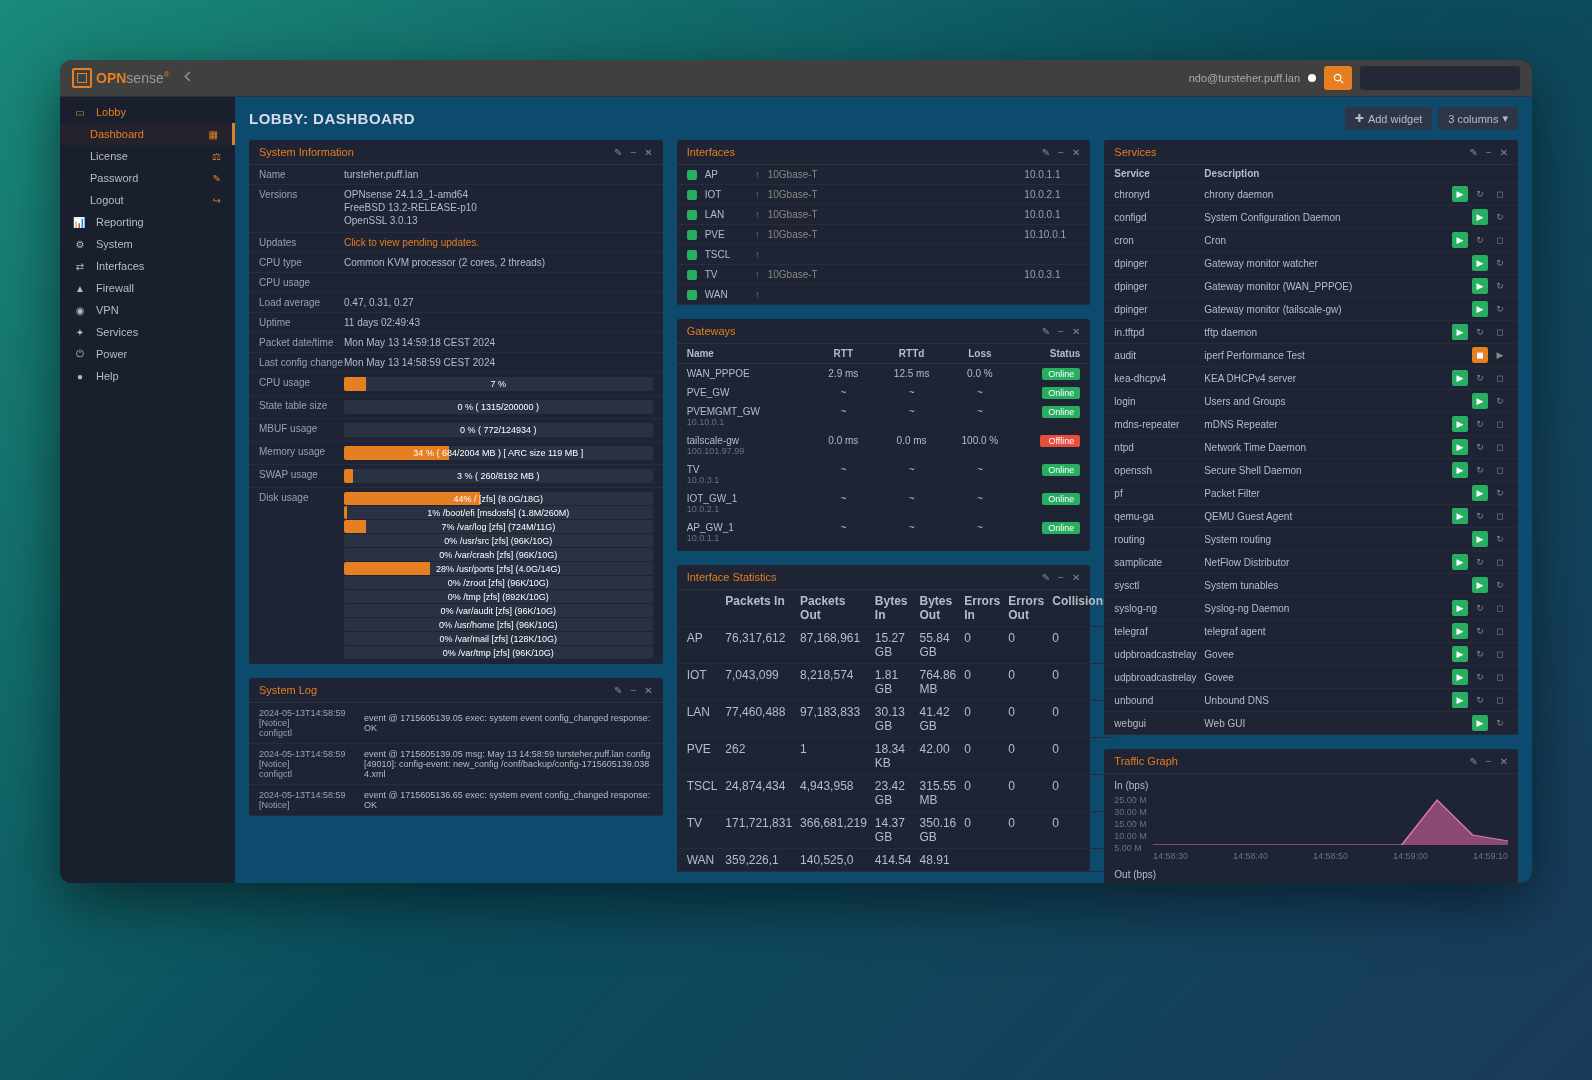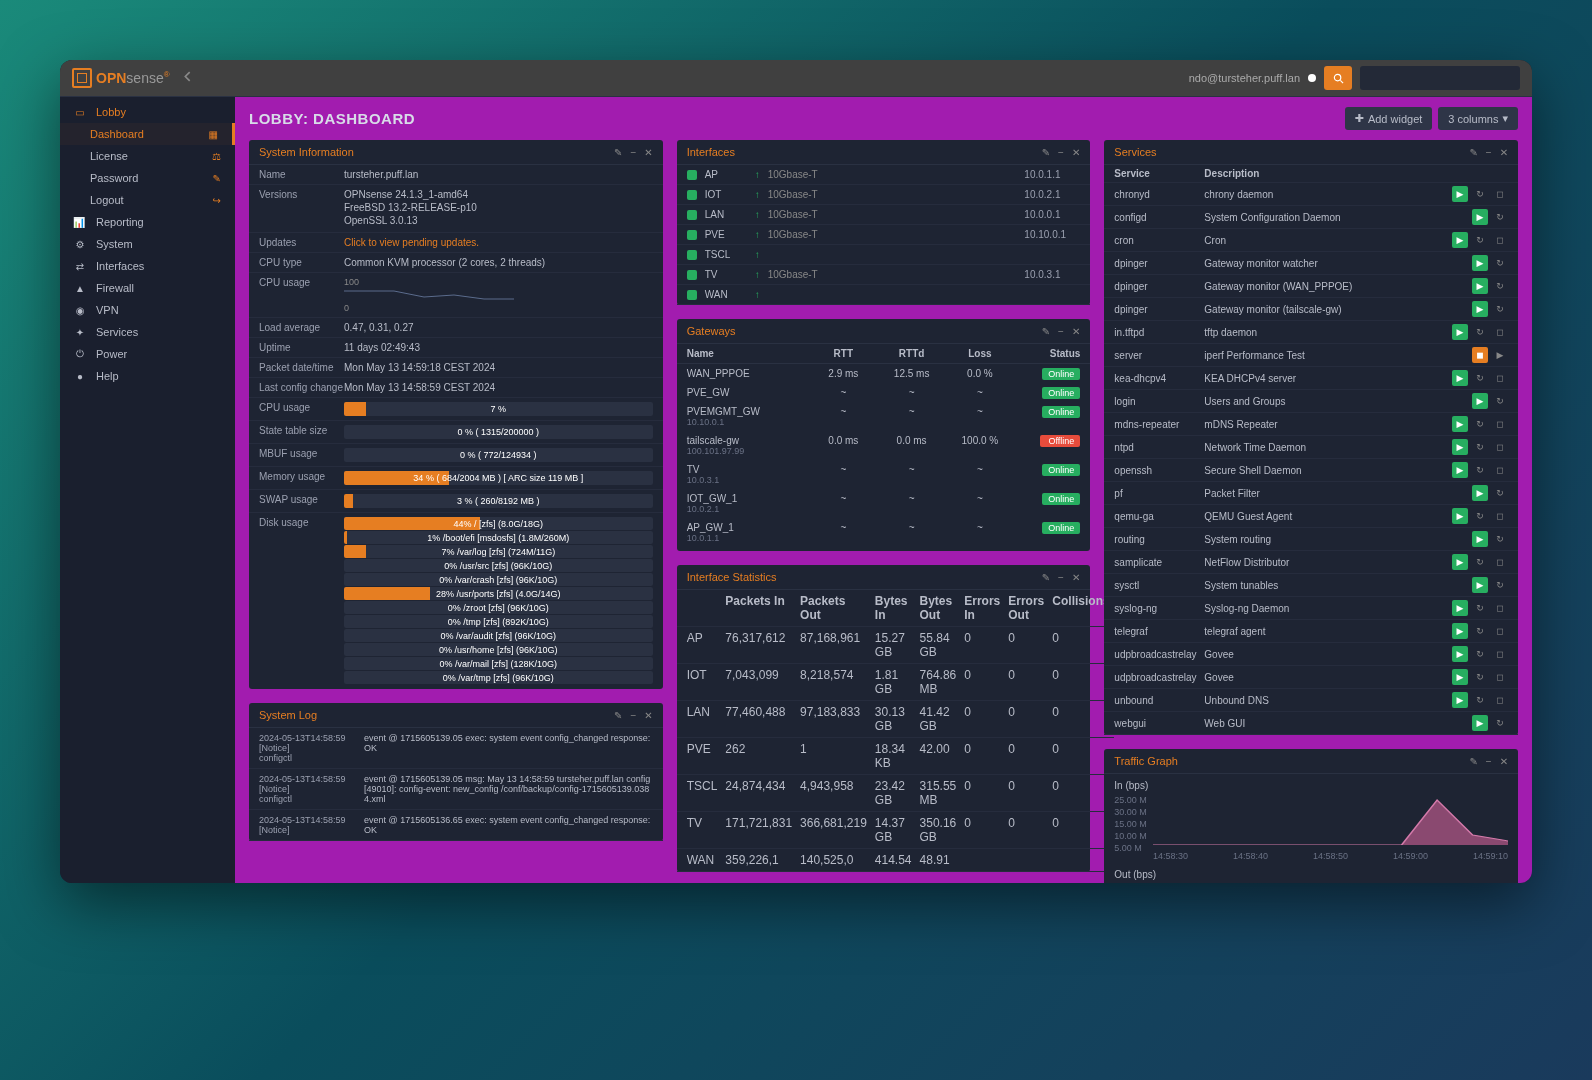--- a/index.html
+++ b/index.html
@@ -20,21 +20,21 @@
 
 .body { display: flex; flex: 1; overflow:hidden; }
 .sidebar { width: 175px; background: #1a1f2e; padding-top: 4px; flex-shrink:0; }
 .sb-item { display: flex; align-items: center; padding: 5px 14px; color: #b8bcc8; font-size: 11px; cursor: pointer; gap: 10px; }
 .sb-item.active { color: #e67e22; }
 .sb-item.sub { padding-left: 30px; }
 .sb-item.active-sub { color: #e67e22; border-right: 3px solid #e67e22; background: rgba(230,126,34,0.05); }
 .sb-icon { width: 12px; display: inline-flex; justify-content: center; font-size: 10px; }
 .sb-icon-right { margin-left:auto; font-size:10px; color:#e67e22;}
 
-.main { flex: 1; background: #a21caf; overflow-y: auto; padding: 10px 14px; }
+.main { flex: 1; background: #0c4a6e; overflow-y: auto; padding: 10px 14px; }
 .page-header { display: flex; align-items: center; margin-bottom: 10px; }
 .page-title { color: #d8dce8; font-size: 15px; font-weight: 600; letter-spacing: 0.5px; }
 .header-actions { margin-left: auto; display: flex; gap: 6px; }
 .btn-dark { background: #2e3547; border: none; color: #b8bcc8; padding: 5px 10px; font-size: 11px; border-radius: 3px; cursor: pointer; display:flex; align-items:center; gap:4px;}
 
 .grid { display: flex; gap: 14px; }
 .col { flex: 1; display: flex; flex-direction: column; gap: 14px; min-width: 0; }
 .widget { background: #1e2433; border-radius: 3px; font-size: 11px; color: #b8bcc8; }
 .widget-header { display: flex; align-items: center; padding: 6px 10px; border-bottom: 1px solid #2a3142; }
 .widget-title { color: #e67e22; font-size: 11px; font-weight: 500; }
@@ -85,21 +85,21 @@
 .svc-stop-o { background: #e67e22; }
 .svc-re { background: transparent; color: #888; }
 .svc-stop { background: transparent; color: #888; }
 
 .traffic { padding: 6px 10px; }
 .traffic-label { font-size: 10px; margin-bottom: 4px; }
 .t-yaxis { color: #6a7185; font-size: 9px; margin-bottom: 2px;}
 .t-area { width:100%; height:50px; }
 .t-xaxis { display: flex; justify-content: space-between; font-size: 9px; color: #6a7185; margin-top: 4px; }
 
-.log-row { display: flex; padding: 5px 10px; border-bottom: 1px solid #262c3d; font-size: 9px; gap: 10px; }
+.log-row { display: flex; padding: 5px 10px; border-bottom: 1px solid #262c3d; font-size: 9px; gap: 10px; align-items: center; }
 .log-meta { width: 95px; flex-shrink: 0; color: #9ba0b0; }
 .log-msg { flex: 1; color: #b8bcc8; word-break: break-all; }
 
 .icon-svg { width: 11px; height: 11px; }
 </style>
 </head>
 <body>
 
 <div class="frame">
 
@@ -226,23 +226,20 @@
             <div class="kv-row">
                 <div class="kv-label">Updates</div>
                 <div class="kv-value link">Click to view pending updates.</div>
               </div>
             <div class="kv-row">
                 <div class="kv-label">CPU type</div>
                 <div class="kv-value">Common KVM processor (2 cores, 2 threads)</div>
               </div>
             <div class="kv-row">
                 <div class="kv-label">CPU usage</div>
-                <div class="kv-value"><div style="color:#888;font-size:9px;">100</div><svg width="170" height="14" viewBox="0 0 170 14">
-                    <polyline points="0,4 30,4 50,4 80,10 110,8 140,12 170,12" stroke="#5a6b8c" fill="none" stroke-width="1"></polyline>
-                  </svg><div style="color:#888;font-size:9px;">0</div></div>
               </div>
             <div class="kv-row">
                 <div class="kv-label">Load average</div>
                 <div class="kv-value">0.47, 0.31, 0.27</div>
               </div>
             <div class="kv-row">
                 <div class="kv-label">Uptime</div>
                 <div class="kv-value">11 days 02:49:43</div>
               </div>
             <div class="kv-row">
@@ -684,21 +681,21 @@
                 <div class="svc-row">
                   <div class="svc-name">in.tftpd</div>
                   <div class="svc-desc">tftp daemon</div>
                   <div class="svc-act">
                     <button class="svc-btn svc-play">▶</button>
                     <button class="svc-btn svc-re">↻</button>
                     <button class="svc-btn svc-stop">◻</button>
                   </div>
                 </div>
                 <div class="svc-row">
-                  <div class="svc-name">server</div>
+                  <div class="svc-name">audit</div>
                   <div class="svc-desc">iperf Performance Test</div>
                   <div class="svc-act">
                     <button class="svc-btn svc-stop-o">◼</button>
                     <button class="svc-btn svc-re">▶</button>
                   </div>
                 </div>
                 <div class="svc-row">
                   <div class="svc-name">kea-dhcpv4</div>
                   <div class="svc-desc">KEA DHCPv4 server</div>
                   <div class="svc-act">

